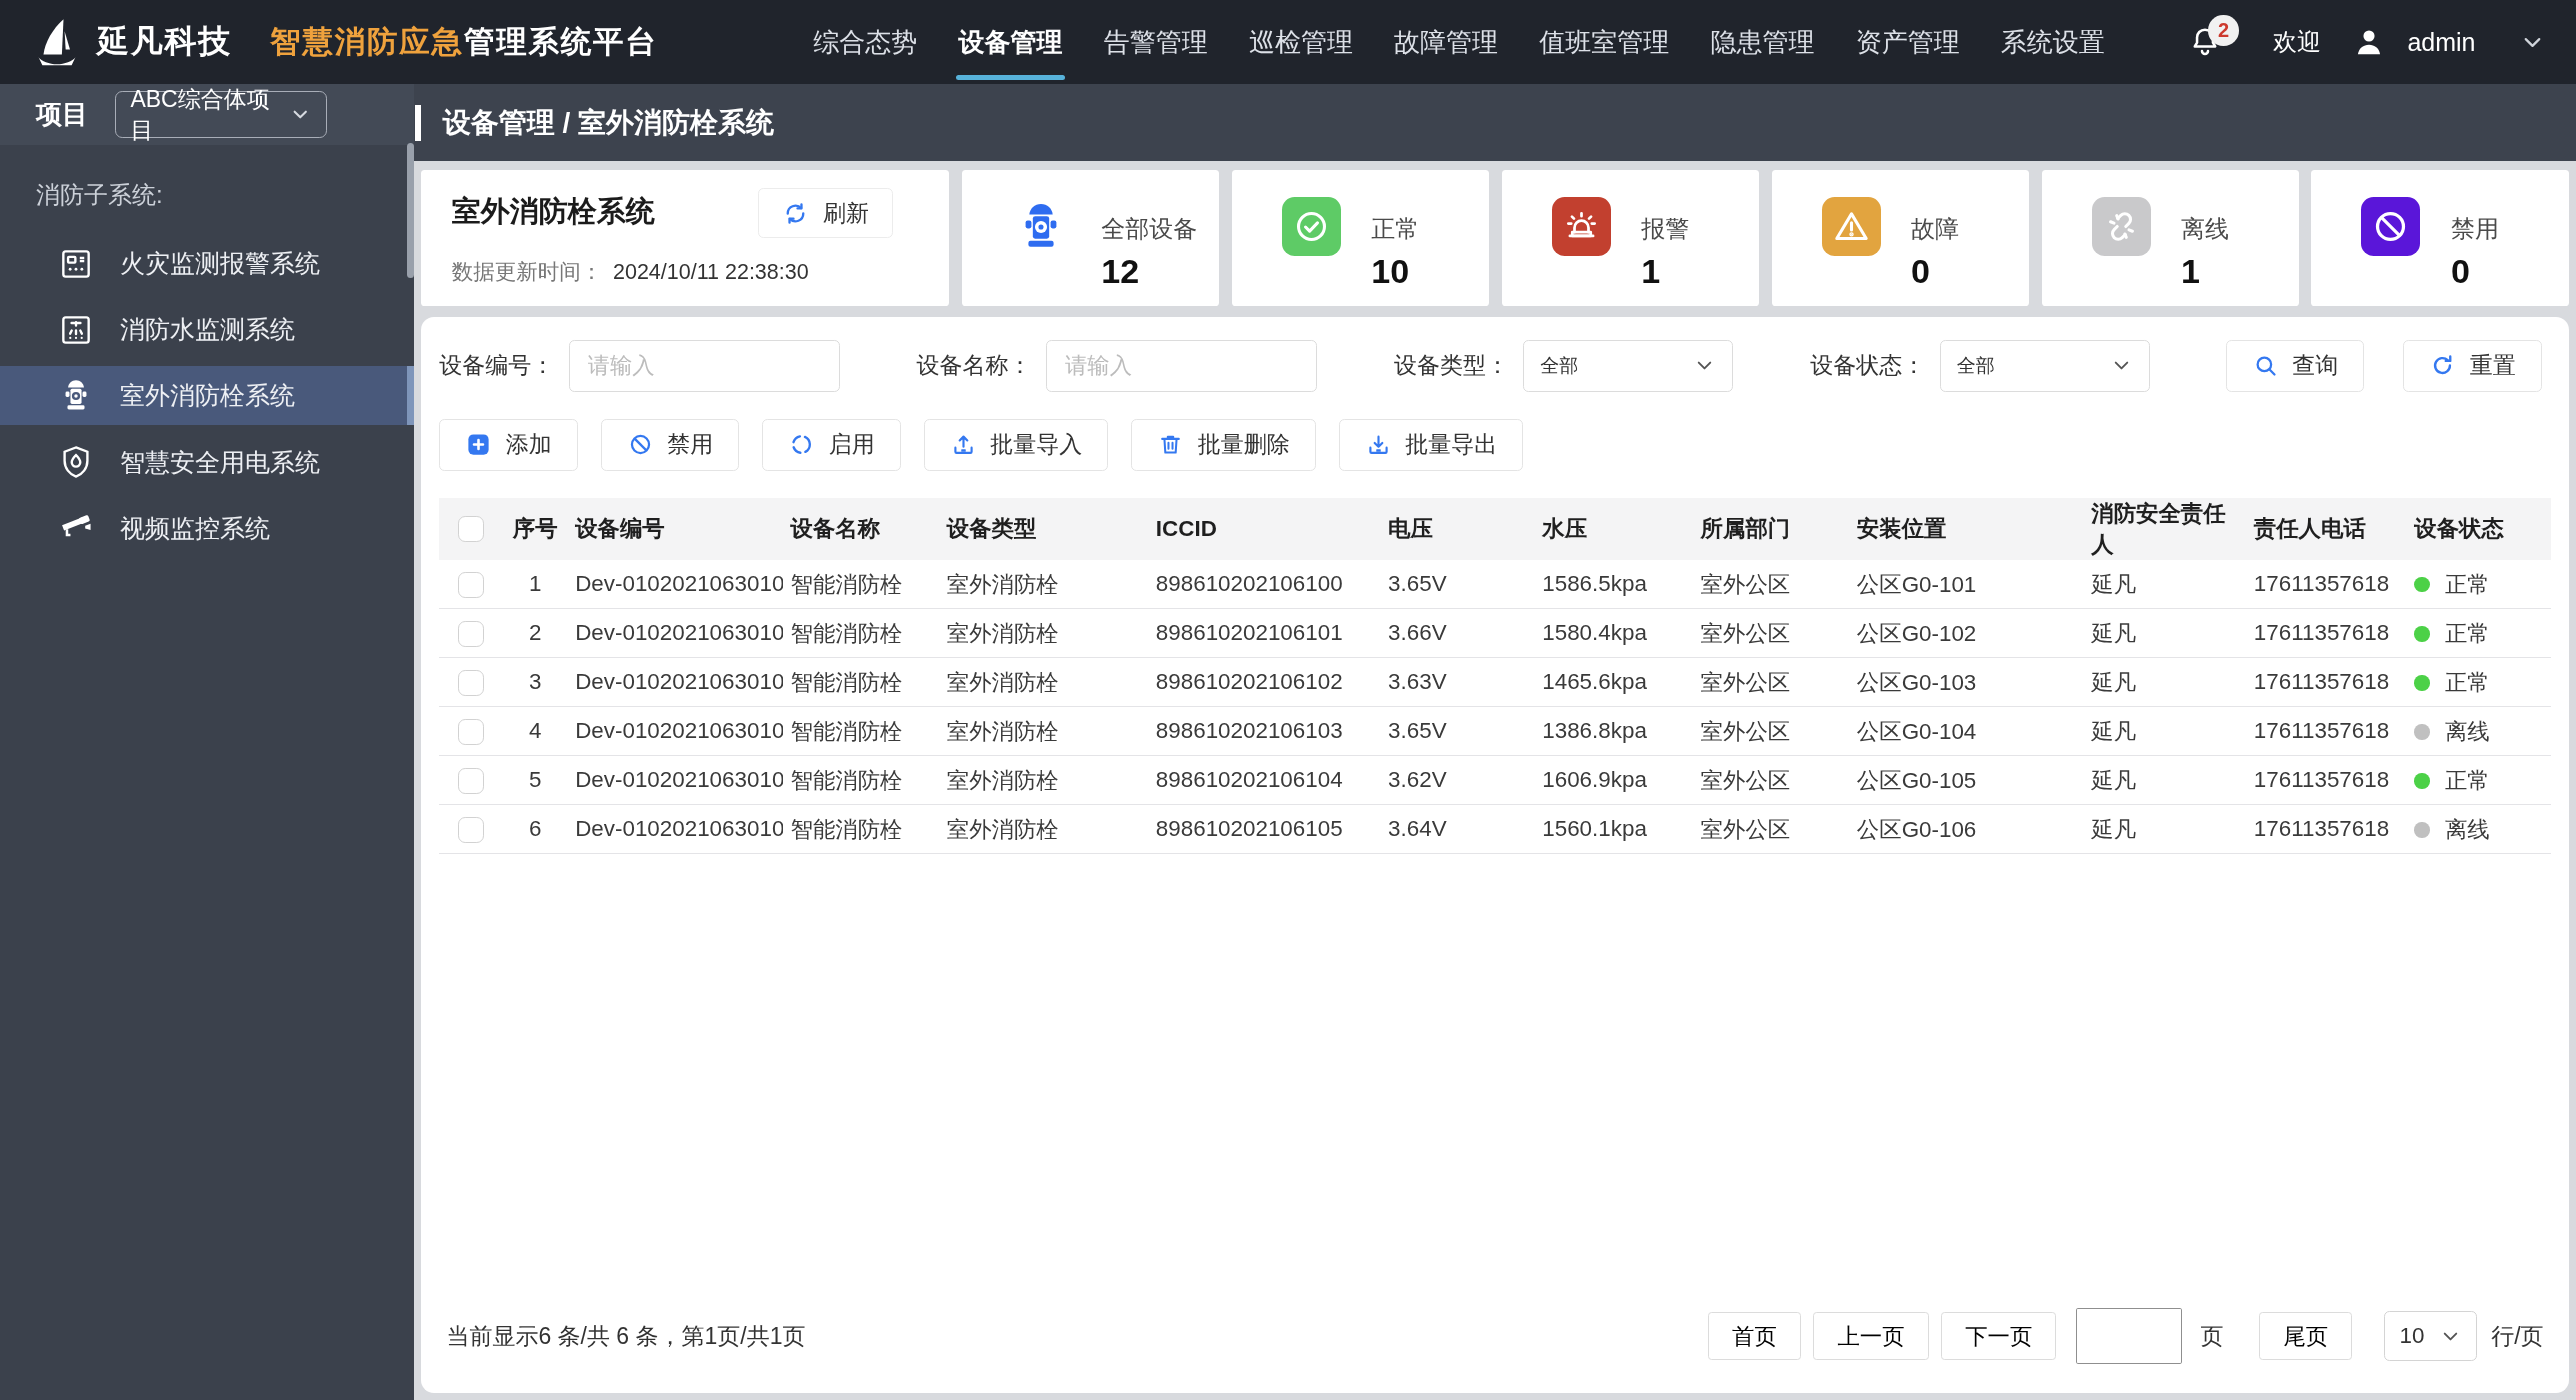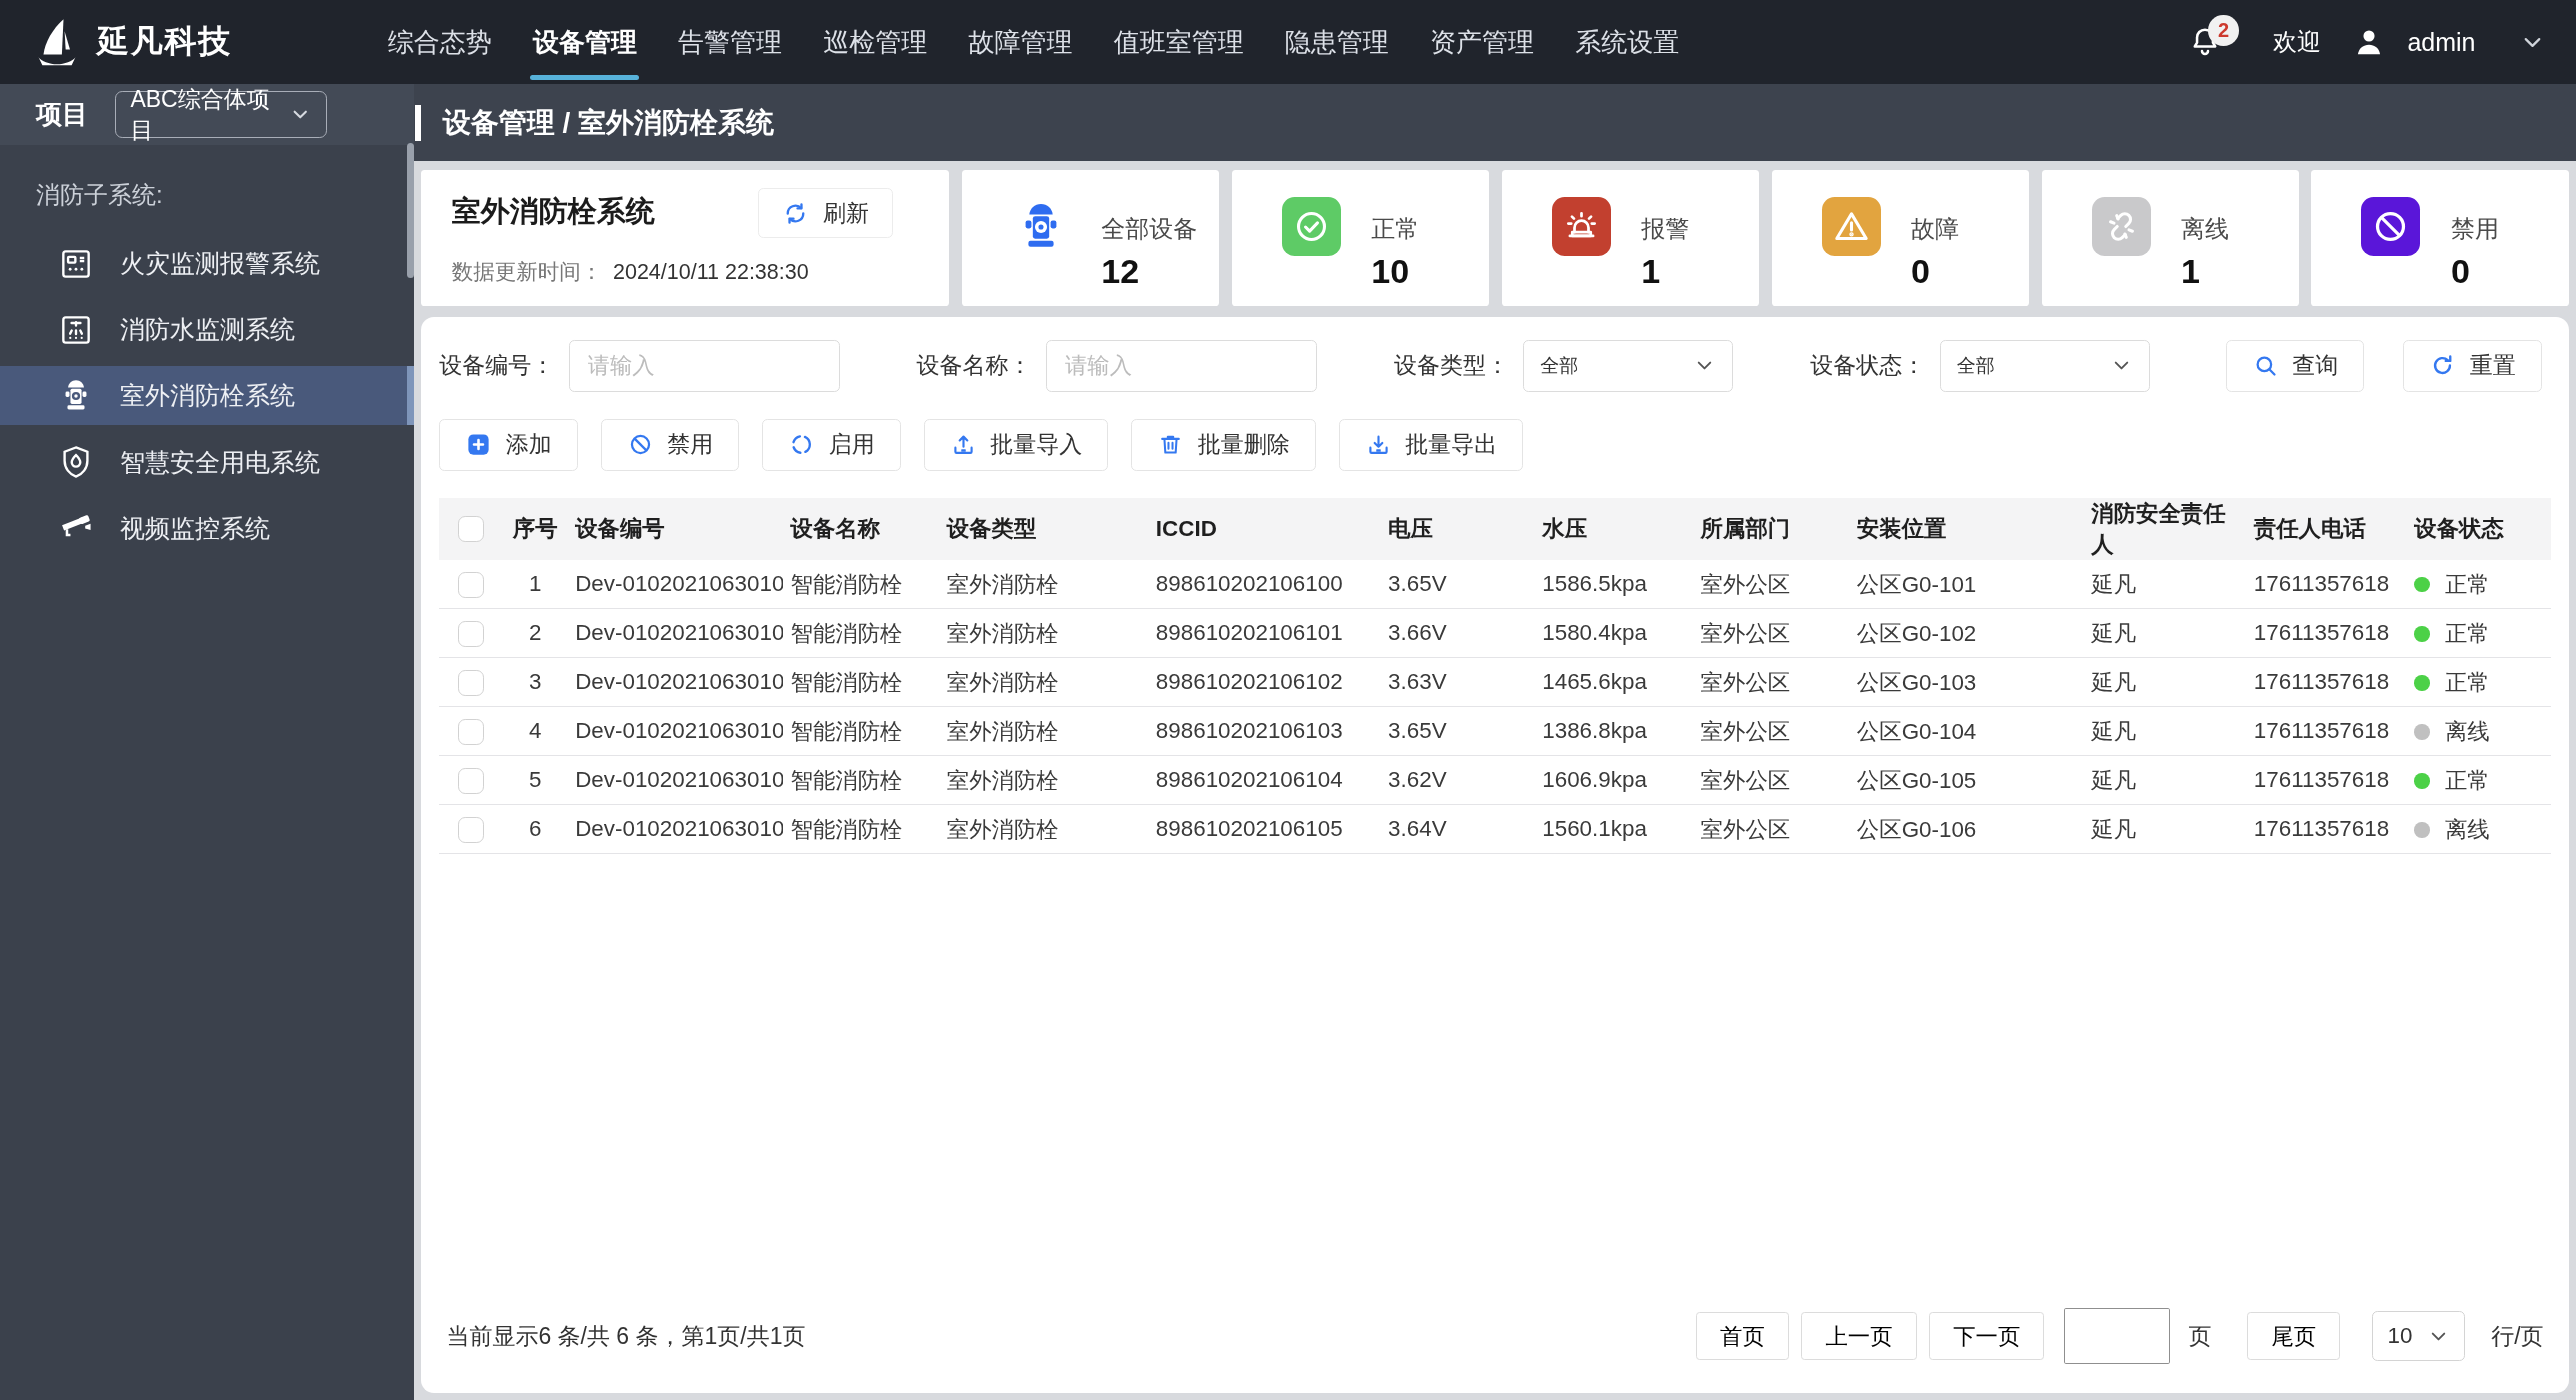--- a/index.html
+++ b/index.html
@@ -98,35 +98,36 @@
   
   .pagination { margin-top:auto; display:flex; align-items:center; font-size:23px; color:#333; padding:18px 7.2px 7.2px; }
   .pg-controls { margin-left:auto; display:flex; align-items:center; }
   .pg-btn { height:48px; border:1.8px solid #dcdcdc; border-radius:3.6px; background:#fff; padding:0 23px; font-size:22.4px; display:flex; align-items:center; cursor:pointer; white-space:nowrap; }
   .pg-btn + .pg-btn { margin-left:12.6px; }
   .pg-input { width:106px; height:56px; border:1.8px solid #8f8f8f; border-radius:1.8px; margin-left:20px; font-size:22.4px; text-align:center; outline:none; }
   .pg-unit { margin-left:18px; }
   .pg-last { margin-left:36px; }
   .pg-select { height:50px; border:1.8px solid #d4d4d4; border-radius:5.4px; display:flex; align-items:center; gap:14.4px; padding:0 14.4px; margin-left:32px; font-size:22.4px; cursor:pointer; }
   .pg-select .chev { width:23px; height:23px; color:#555; }
-  .pg-perunit { margin-left:26px; }
+  .pg-perunit { margin-left:14px; }
 </style>
 </head>
 <body>
 
 <div class="header">
   <div class="brand">
     <span class="icon logo">
       <svg viewBox="0 0 48 48" fill="currentColor">
           <path d="M30 3C20 12 13 24 11.5 35.5h17L30 3z"></path>
           <path d="M31 14l5 17h-4z"></path>
           <path d="M7 38c2.5 3.5 10 6.5 17 6.5S38.5 41.5 41 38l-3.5 7.5h-27z"></path>
         </svg>
     </span>
     <span class="brand-company">延凡科技</span>
+    <span class="brand-product"><span class="hl">智慧消防应急</span><span>管理系统平台</span></span>
   </div>
   <div class="nav">
       <div class="nav-item">
         <span>综合态势</span>
       </div>
       <div class="nav-item active">
         <span>设备管理</span>
       </div>
       <div class="nav-item">
         <span>告警管理</span>

